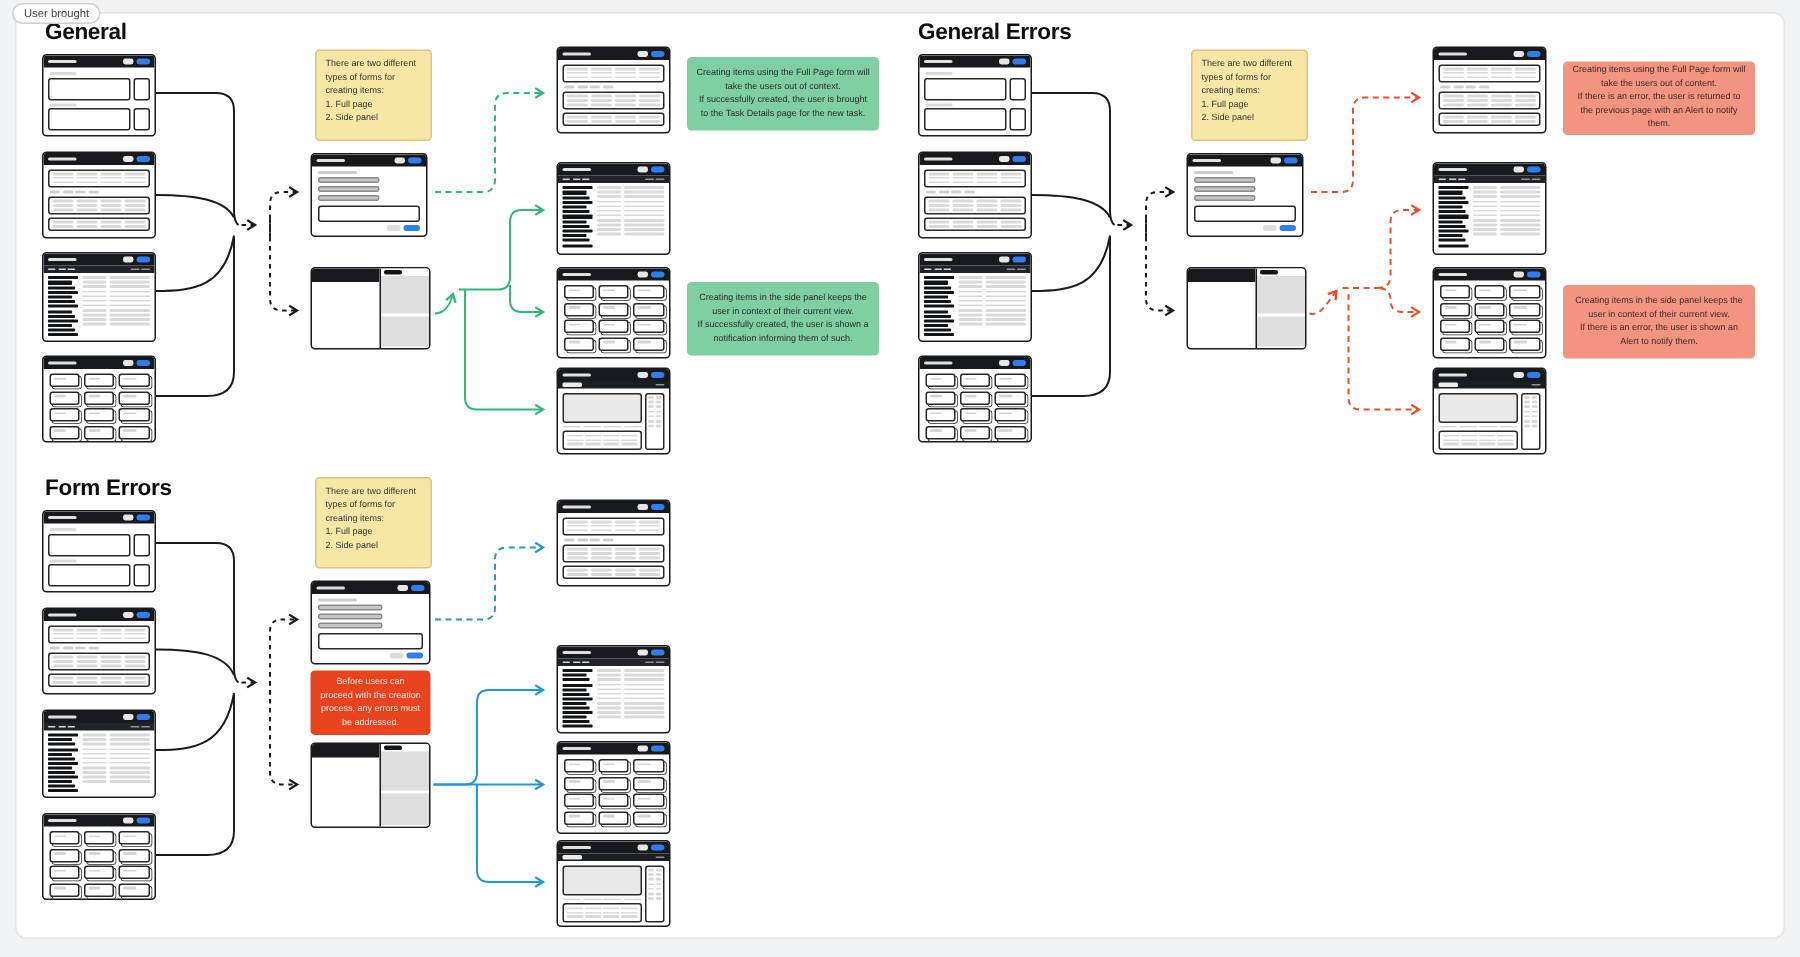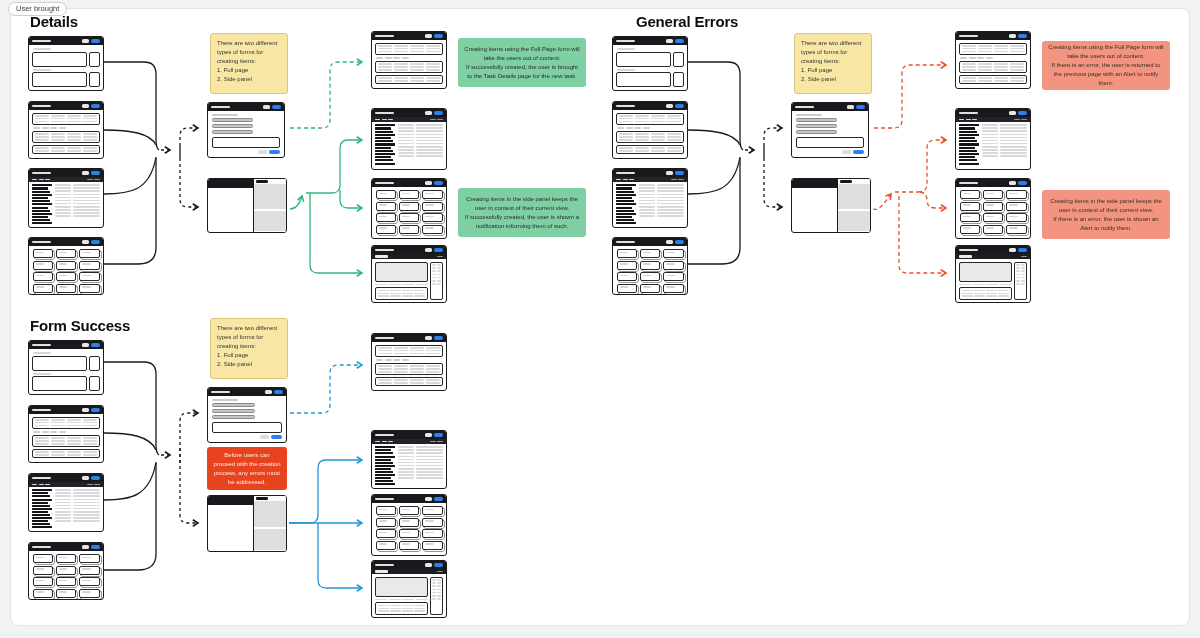--- a/index.html
+++ b/index.html
@@ -86,23 +86,23 @@
   .note.salmon{background:#f29480;color:#3d2b26;}
   .note.red{background:#e8431f;color:#ffe9e2;}
 </style>
 </head>
 <body>
 
 <div class="stage">
   <div class="canvas"></div>
   <div class="badge">User brought</div>
 
-  <div class="heading" style="left:30px;top:13px">Details</div>
-  <div class="heading" style="left:636px;top:13px">General Errors</div>
-  <div class="heading" style="left:30px;top:317px">Form Success</div>
+  <div class="heading" style="left:30px;top:13px">General</div>
+  <div class="heading" style="left:612px;top:13px">General Errors</div>
+  <div class="heading" style="left:30px;top:317px">Form Errors</div>
 
   <svg class="wires" width="1200" height="638" viewBox="0 0 1200 638">
     <defs>
       <marker id="ab" markerWidth="8" markerHeight="8" refX="5" refY="3.5" orient="auto">
           <path d="M1,1 L5,3.5 L1,6" fill="none" stroke="#1a1a1a" stroke-width="1.2"></path>
         </marker>
       <marker id="ag" markerWidth="8" markerHeight="8" refX="5" refY="3.5" orient="auto">
           <path d="M1,1 L5,3.5 L1,6" fill="none" stroke="#2eb87a" stroke-width="1.2"></path>
         </marker>
       <marker id="ao" markerWidth="8" markerHeight="8" refX="5" refY="3.5" orient="auto">

